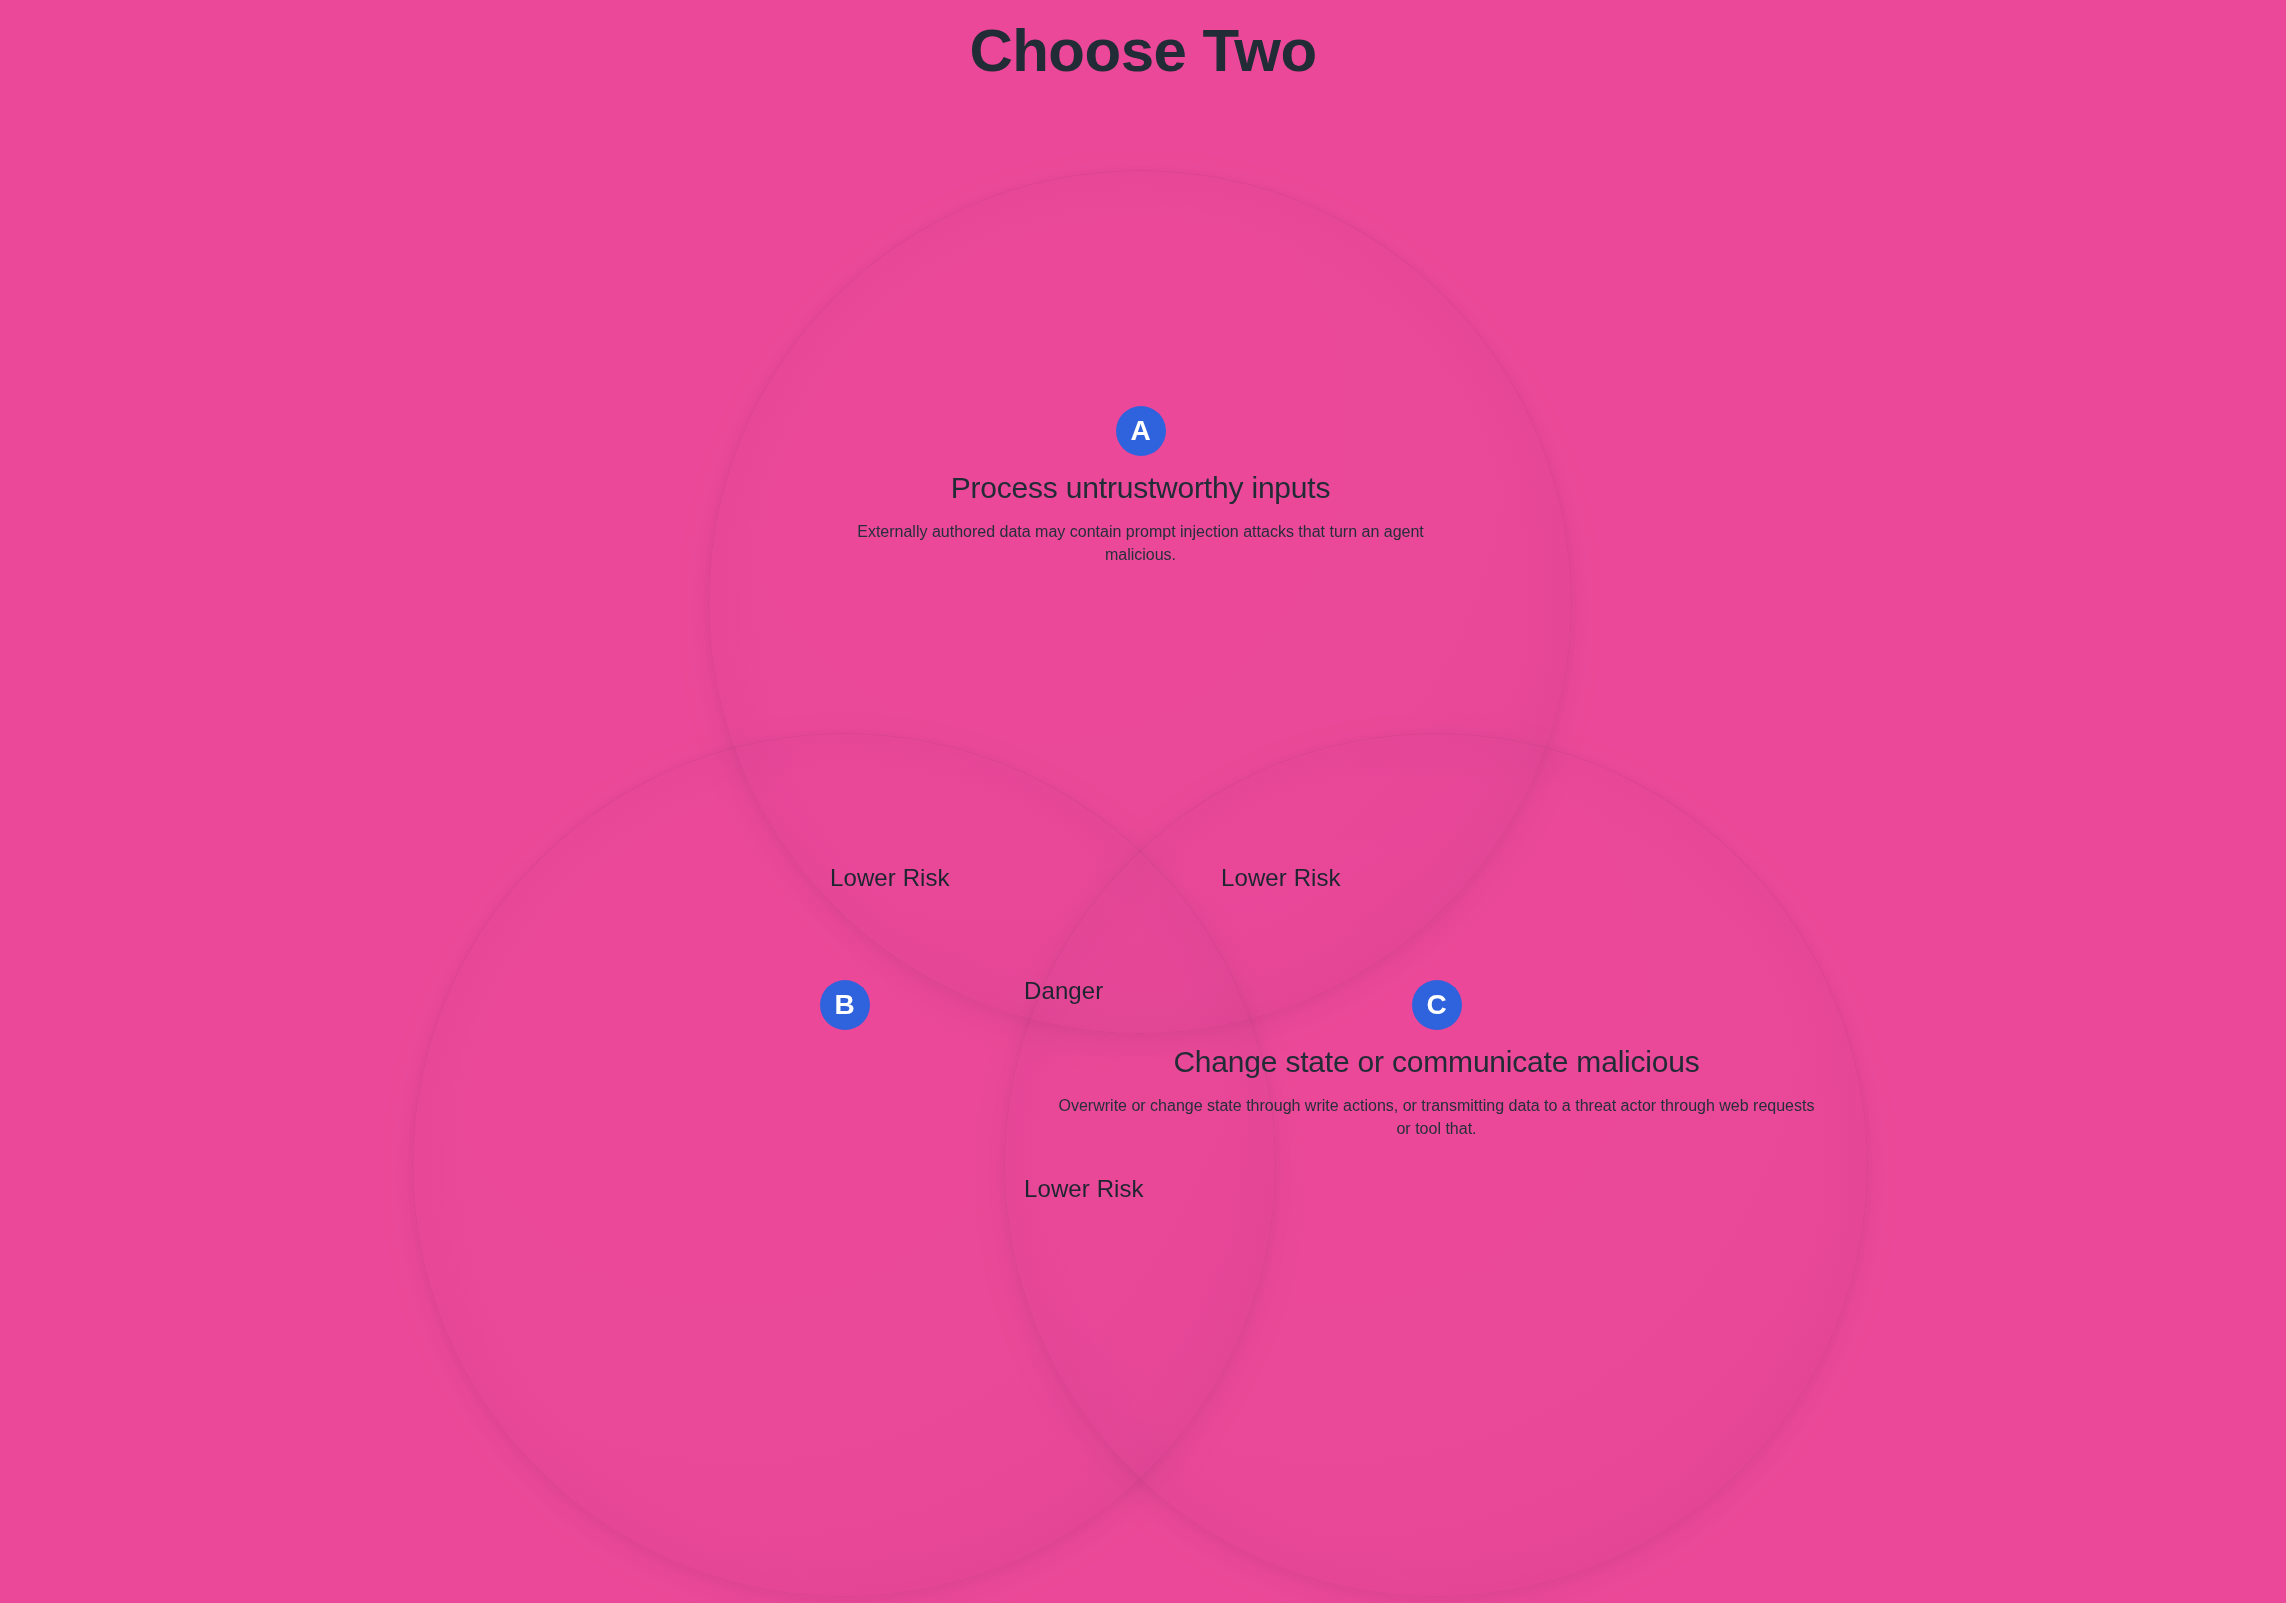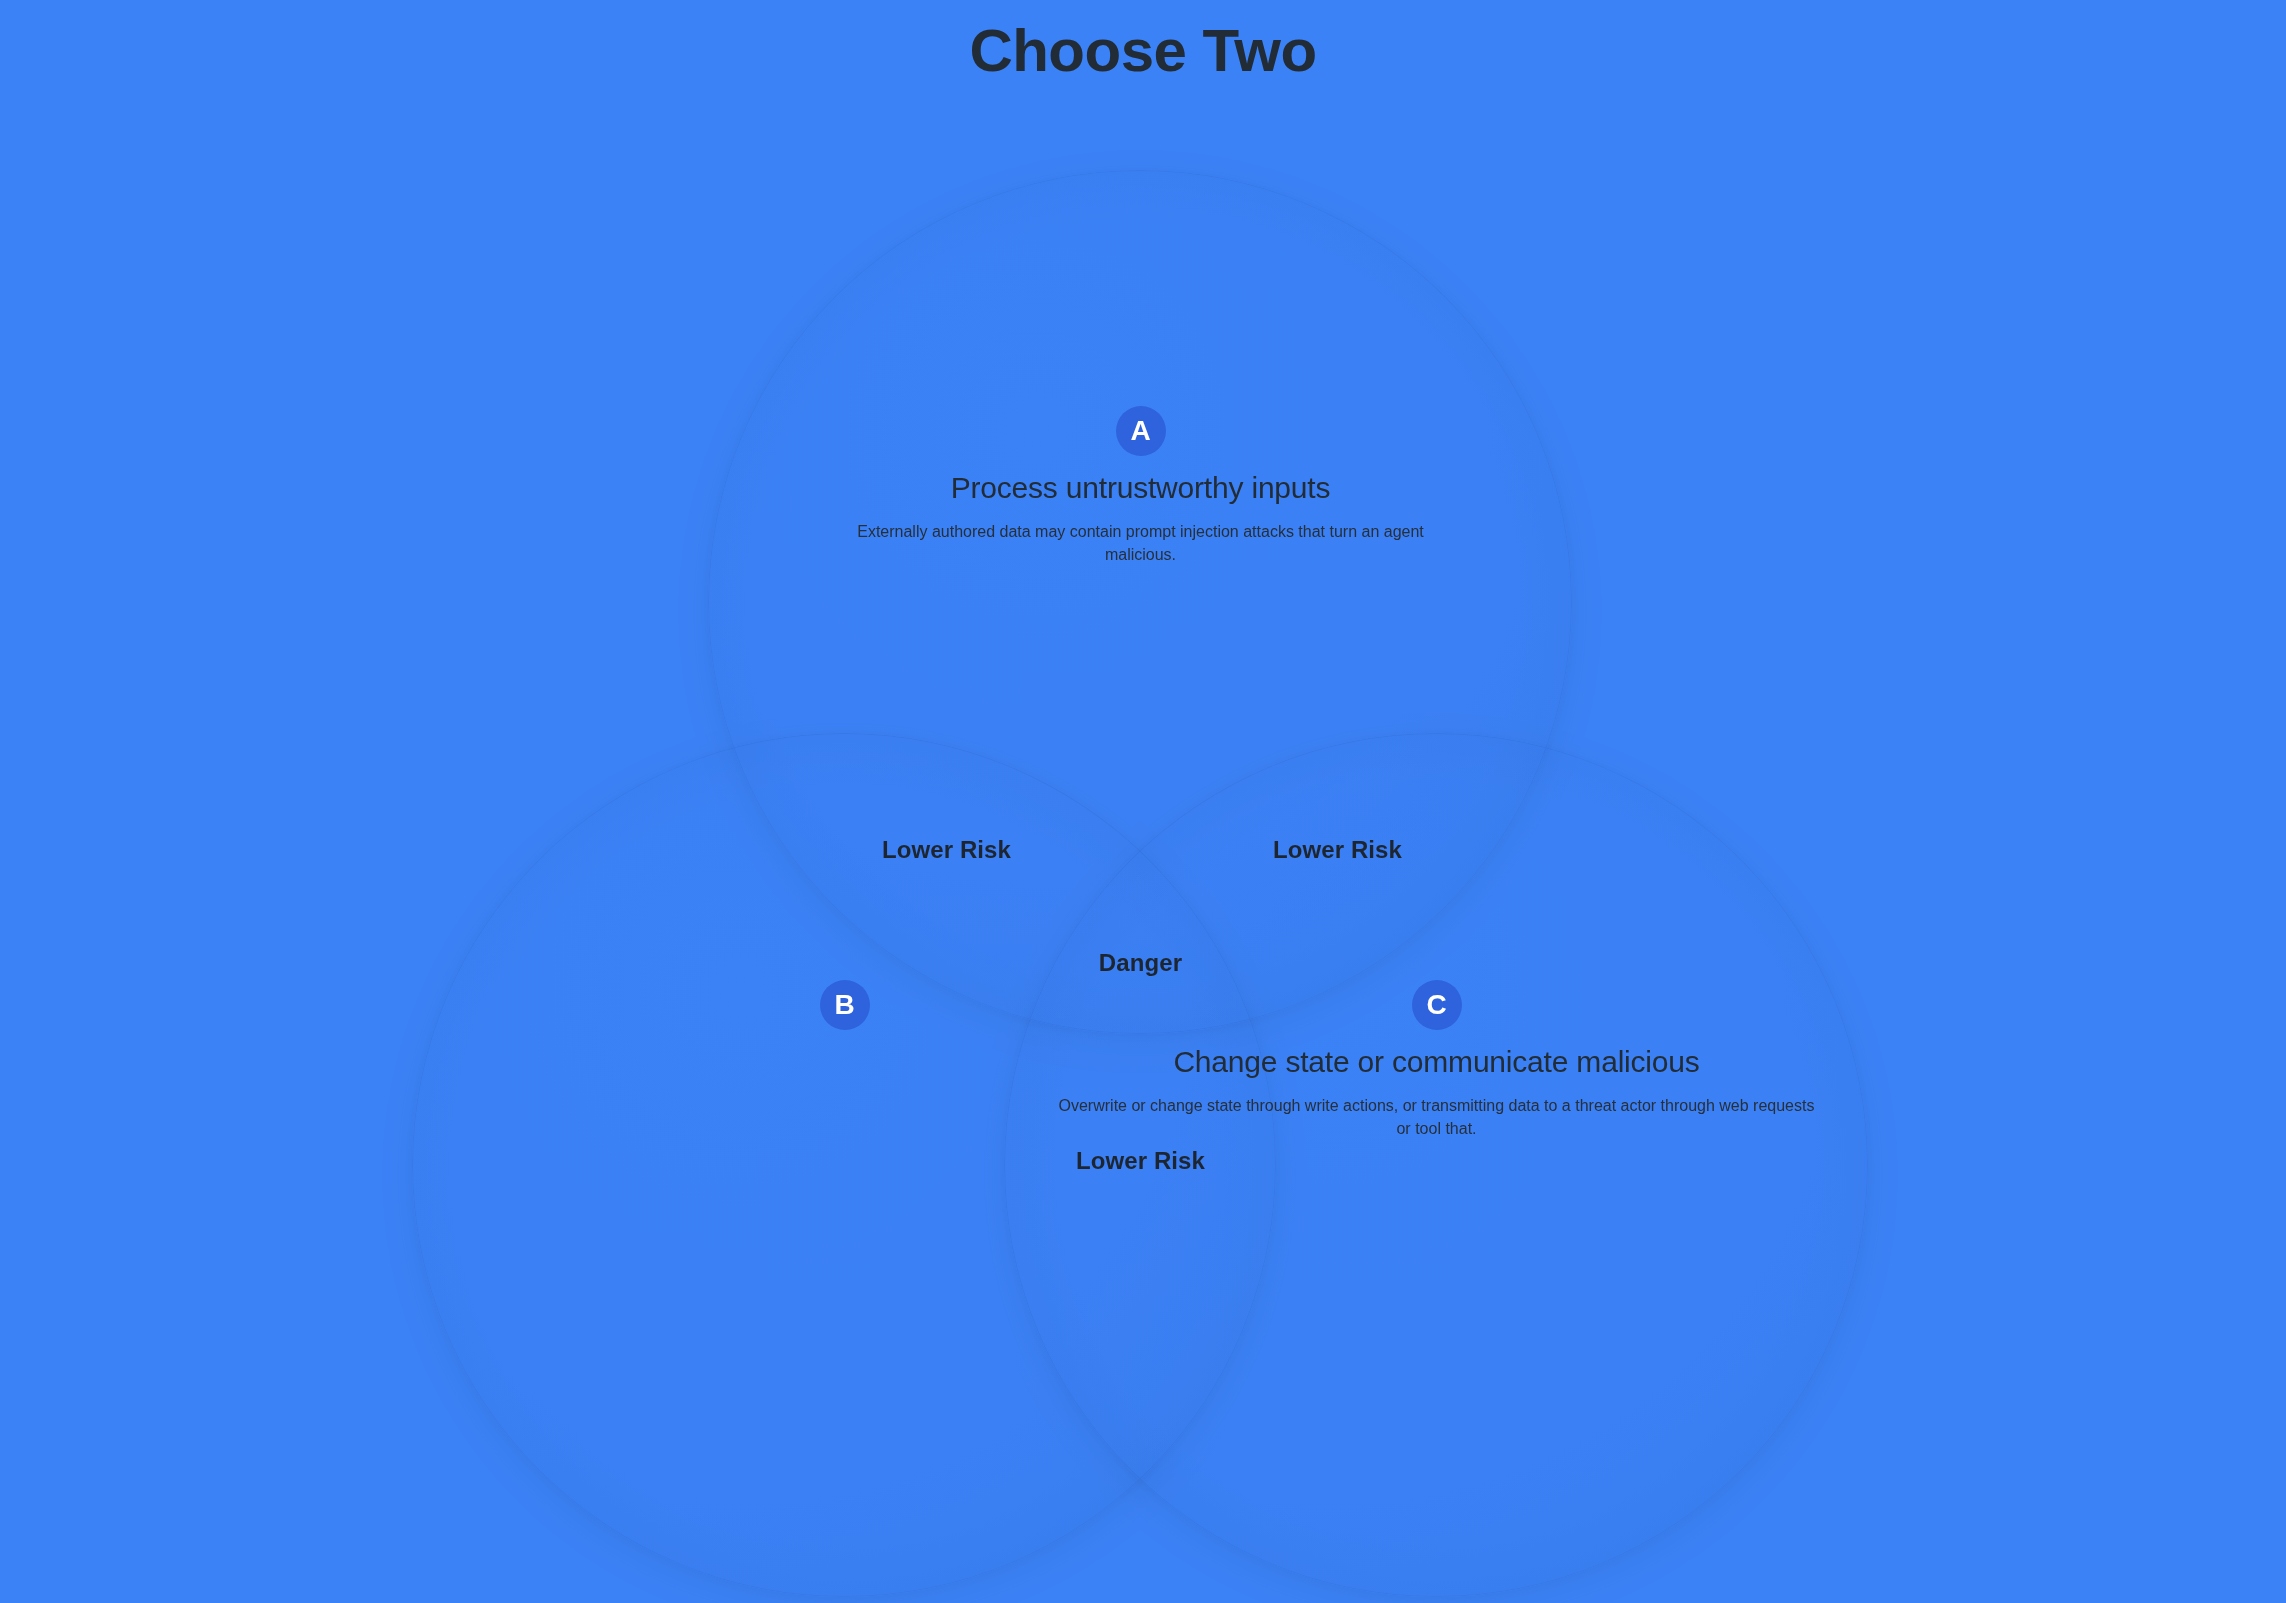--- a/index.html
+++ b/index.html
@@ -9,21 +9,21 @@
     height:1603px;
     background:#ffffff;
     font-family:"Liberation Sans", sans-serif;
     overflow:hidden;
   }
 
   #stage {
     position:relative;
     width:2286px;
     height:1603px;
-    background:#3b82f6;
+    background:#ec4899;
   }
 
   
   .page-title {
     position:absolute;
     top:17.5px;
     left:0;
     width:2286px;
     text-align:center;
     font-size:60px;
@@ -106,25 +106,25 @@
 
   
   #group-a { left:830px;  top:406px;  width:621px; }
   #group-b { left:466px;  top:980px; width:757px; }
   #group-c { left:1058px; top:980px; width:757px; }
 
   
   .overlap-label {
     position:absolute;
     font-size:24px;
-    font-weight:700;
+    font-weight:400;
     color:#1d2630;
-    text-align:center;
     white-space:nowrap;
     letter-spacing:0.1px;
+    margin-top:28px;
   }
 
   #label-ab     { left:830px;  top:836px;  width:233px; }
   #label-ac     { left:1221px; top:836px;  width:233px; }
   #label-abc    { left:1024px; top:949px;  width:233px; }
   #label-bc     { left:1024px; top:1147px; width:233px; }
 </style>
 </head>
 <body>
 

